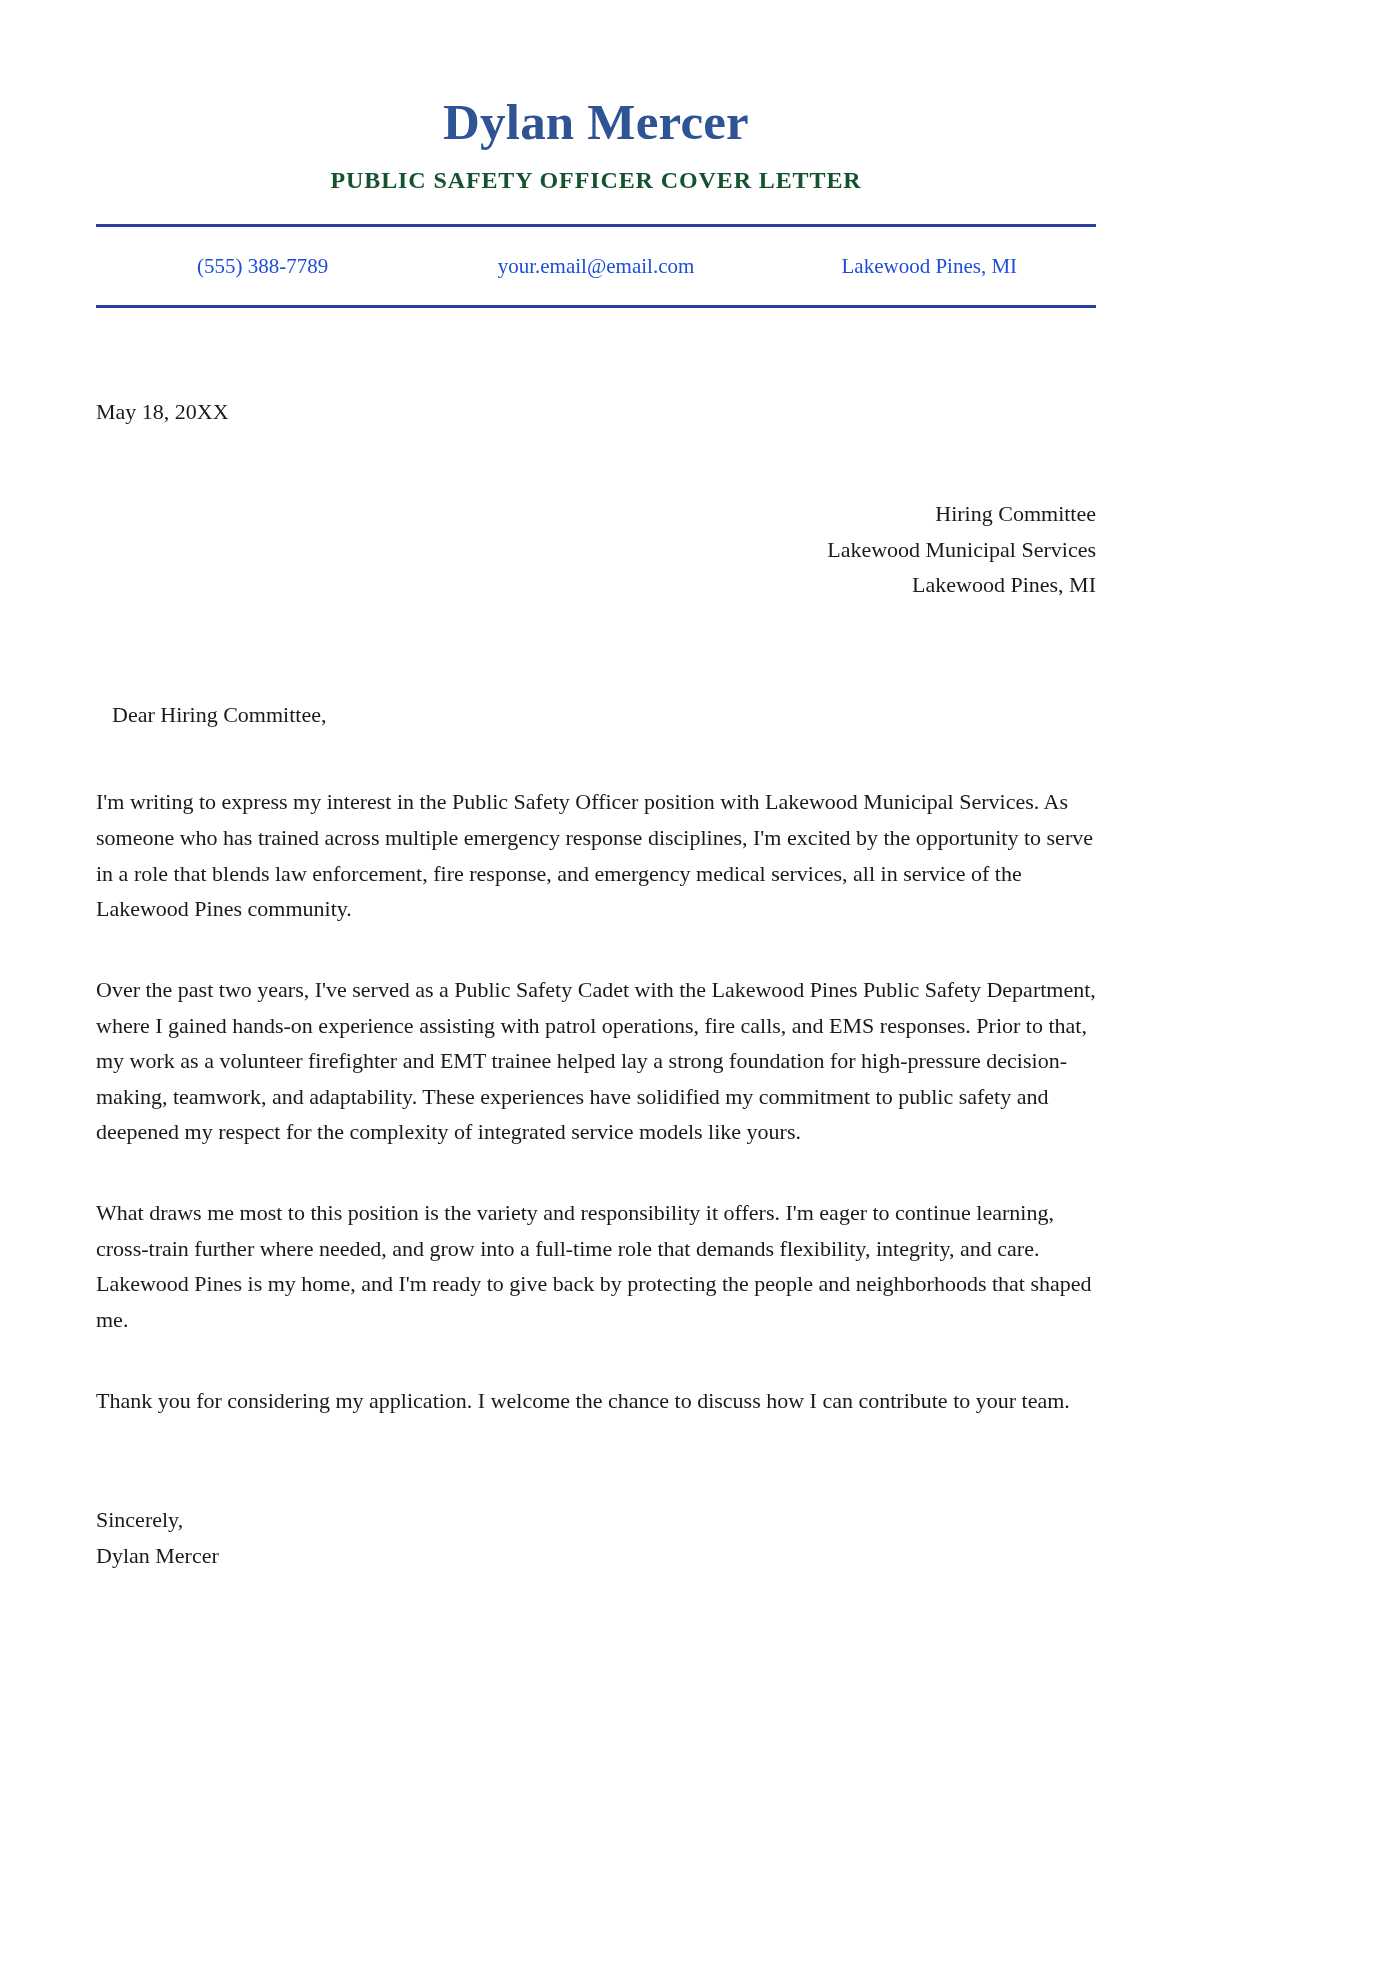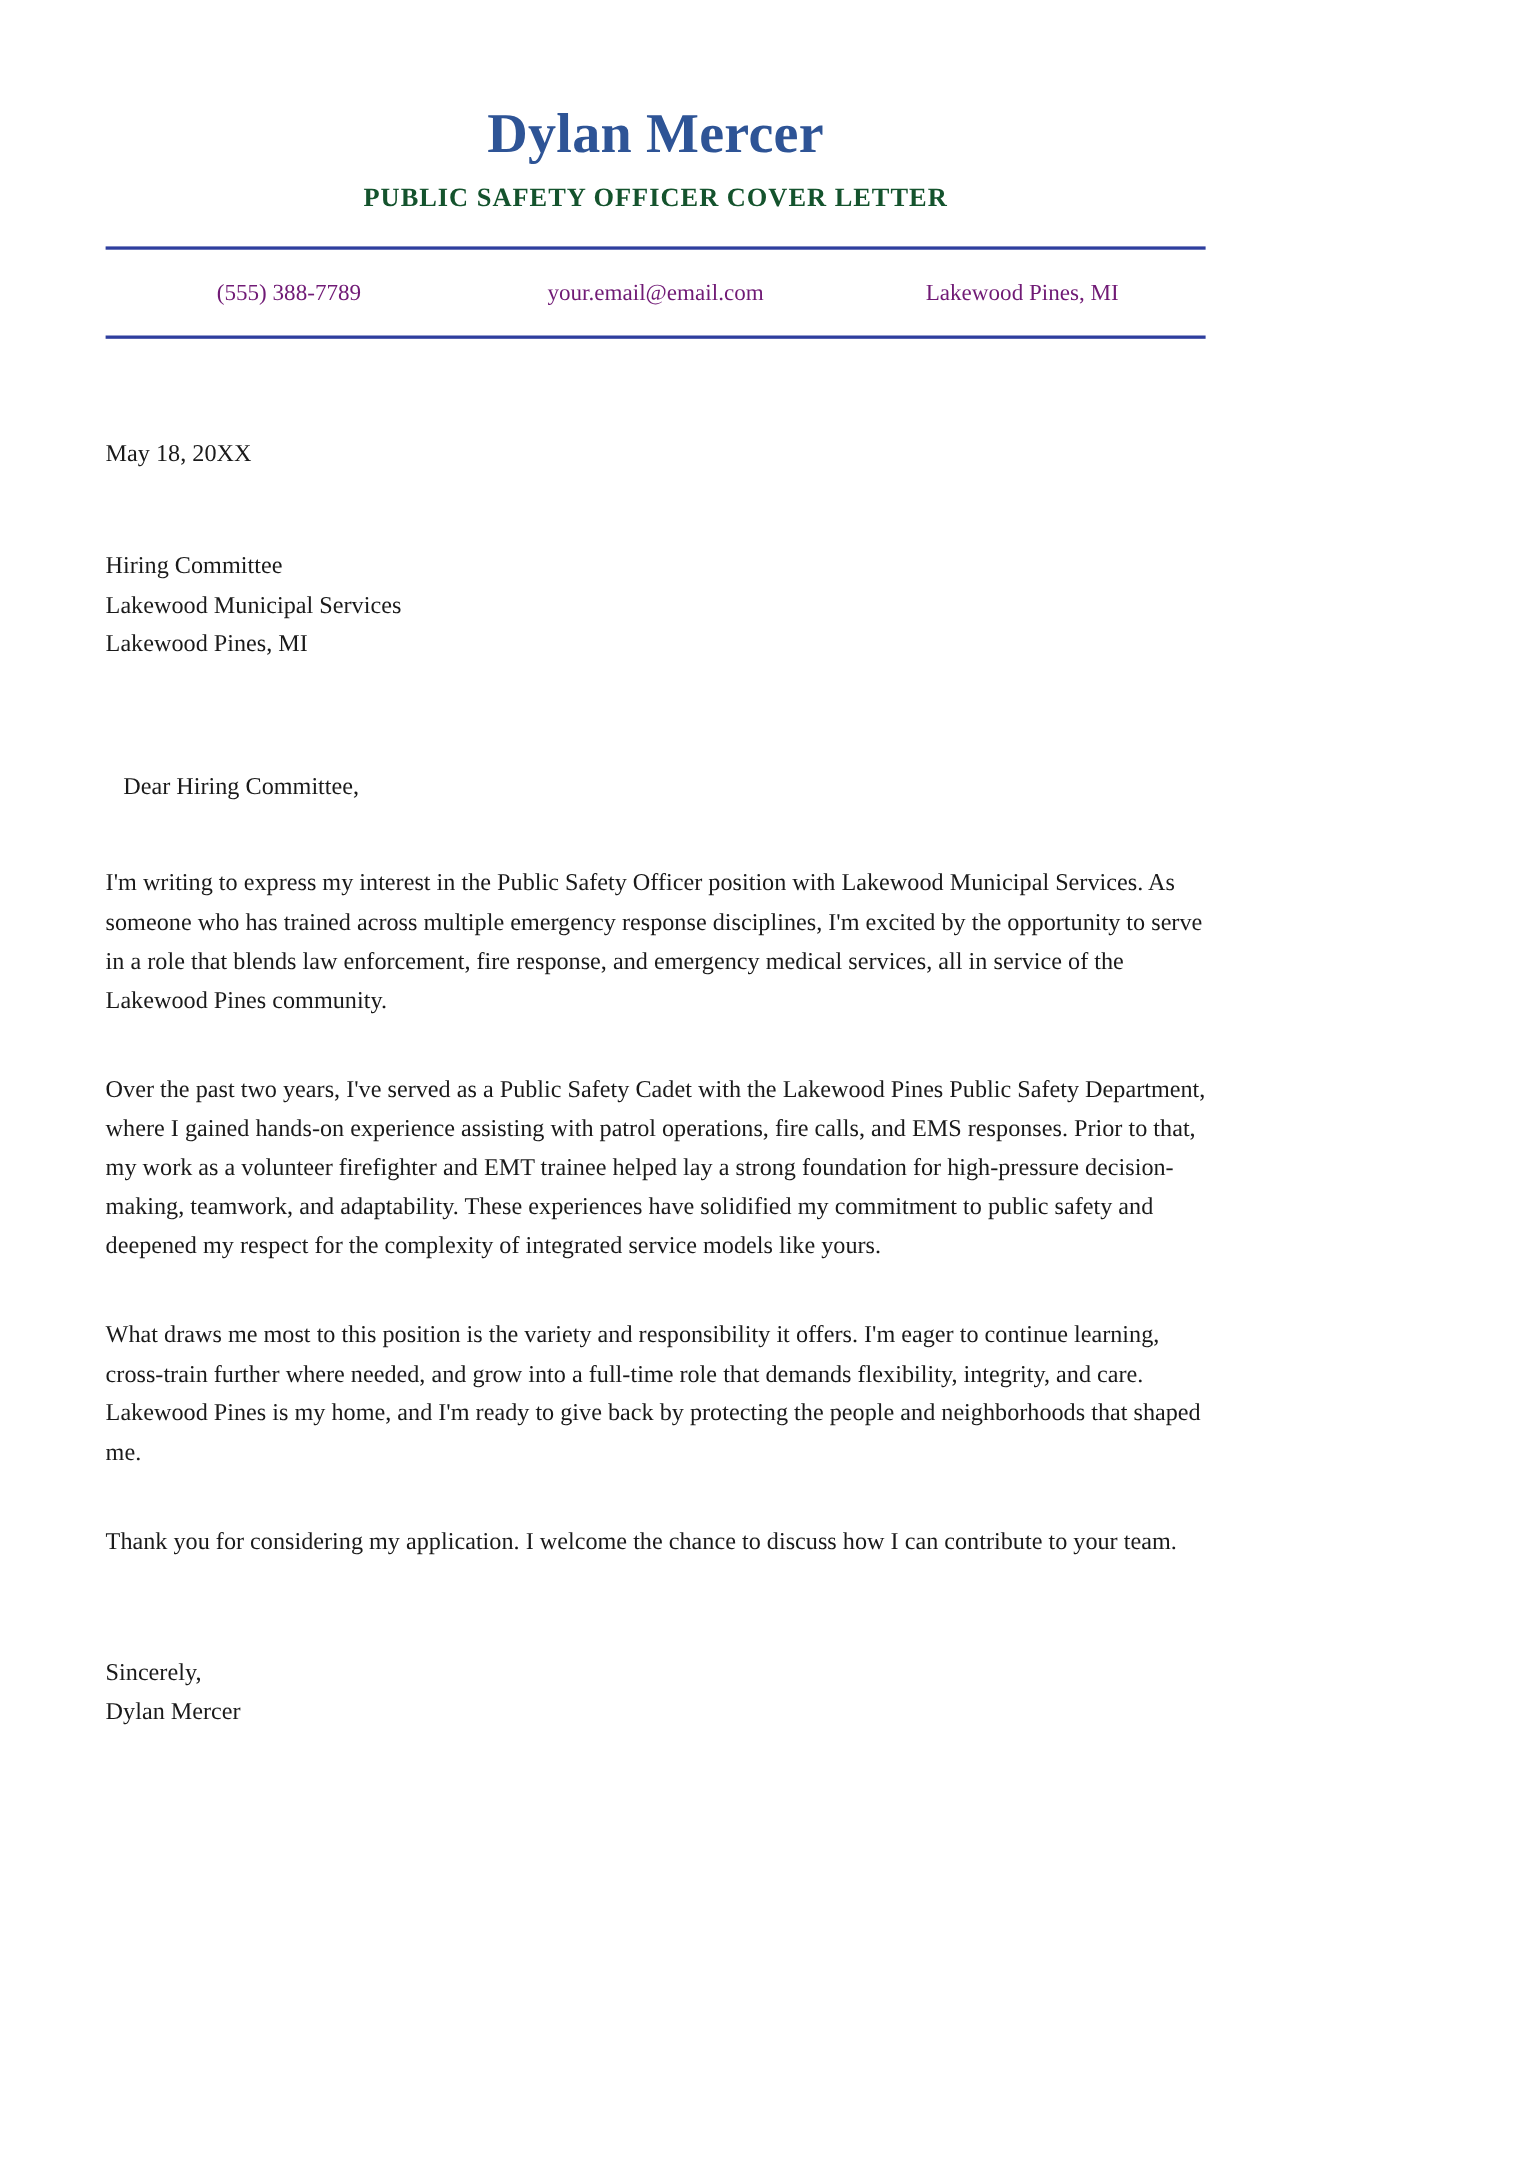--- a/index.html
+++ b/index.html
@@ -52,42 +52,42 @@
   .rule-top { margin-top: 30px; }
   .rule-bottom { margin-top: 0; }
   .contact-row {
     display: flex;
     align-items: center;
     height: 78px;
   }
   .contact-cell {
     flex: 1 1 0;
     font-size: 21px;
-    color: #701a75;
+    color: #1d4ed8;
     text-align: center;
     line-height: 1.3;
   }
   .contact-cell.phone  { text-align: center; }
   .contact-cell.email  { text-align: center; }
   .contact-cell.loc    { text-align: center; }
 
   
   .body-wrap {
     padding-top: 86px;
     font-size: 22px;
     line-height: 1.62;
     color: #1a1a1a;
   }
   .date {
     margin: 0 0 66px 0;
   }
   .recipient {
     margin: 0 0 94px 0;
   }
-  .recipient div { margin: 0; }
+  .recipient div { margin: 0; text-align: right; }
   .salutation {
     margin: 0 0 52px 16px;
   }
   .para {
     margin: 0 0 45px 0;
     text-align: left;
   }
   .closing {
     margin-top: 84px;
   }

